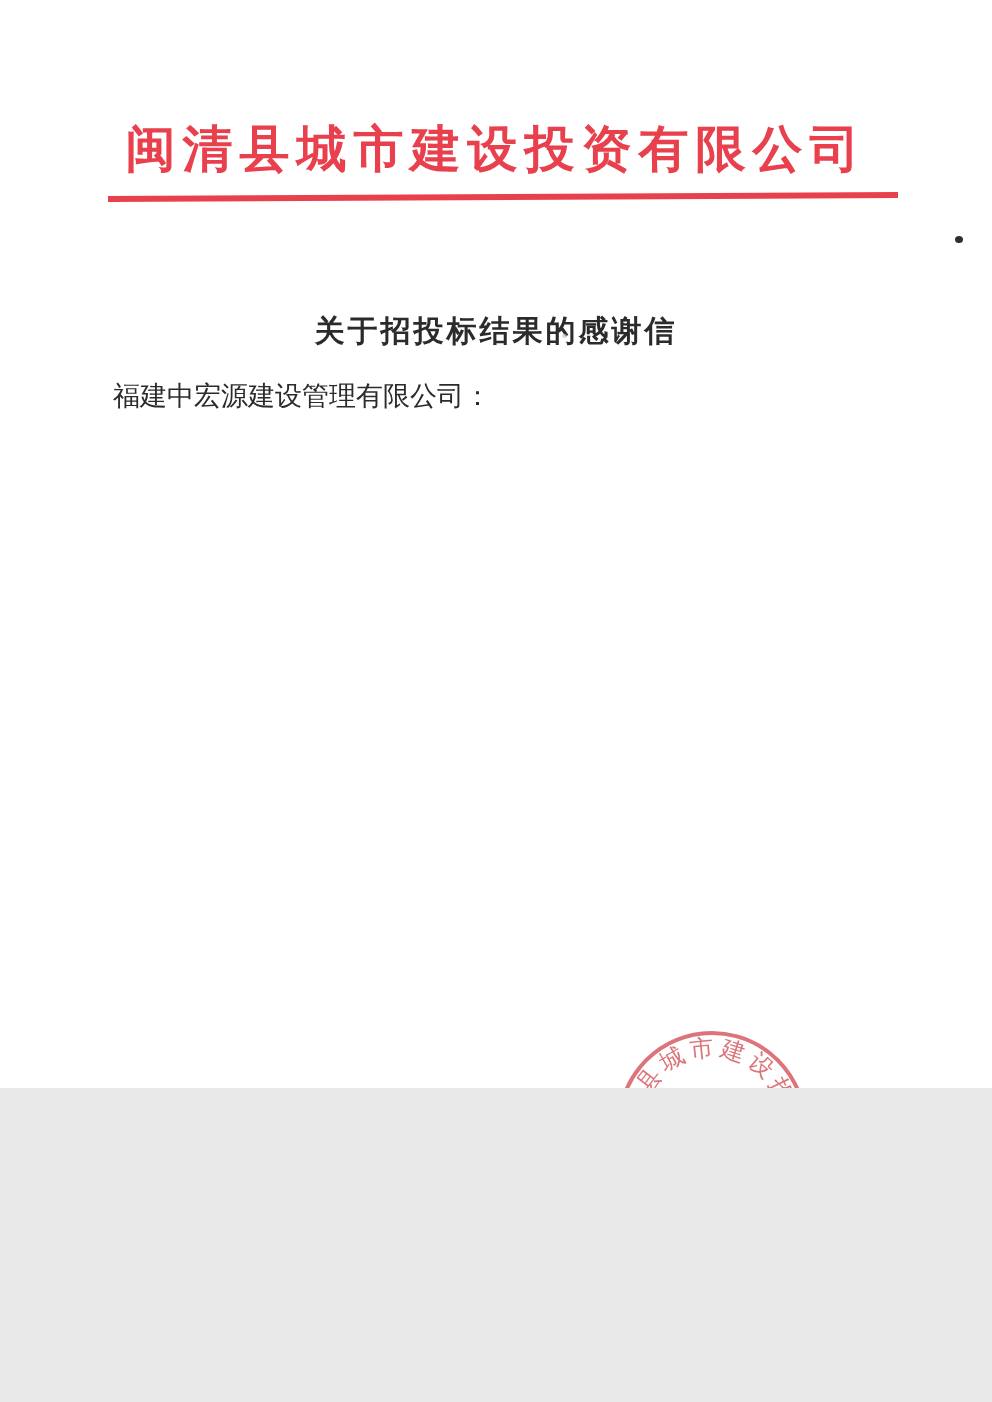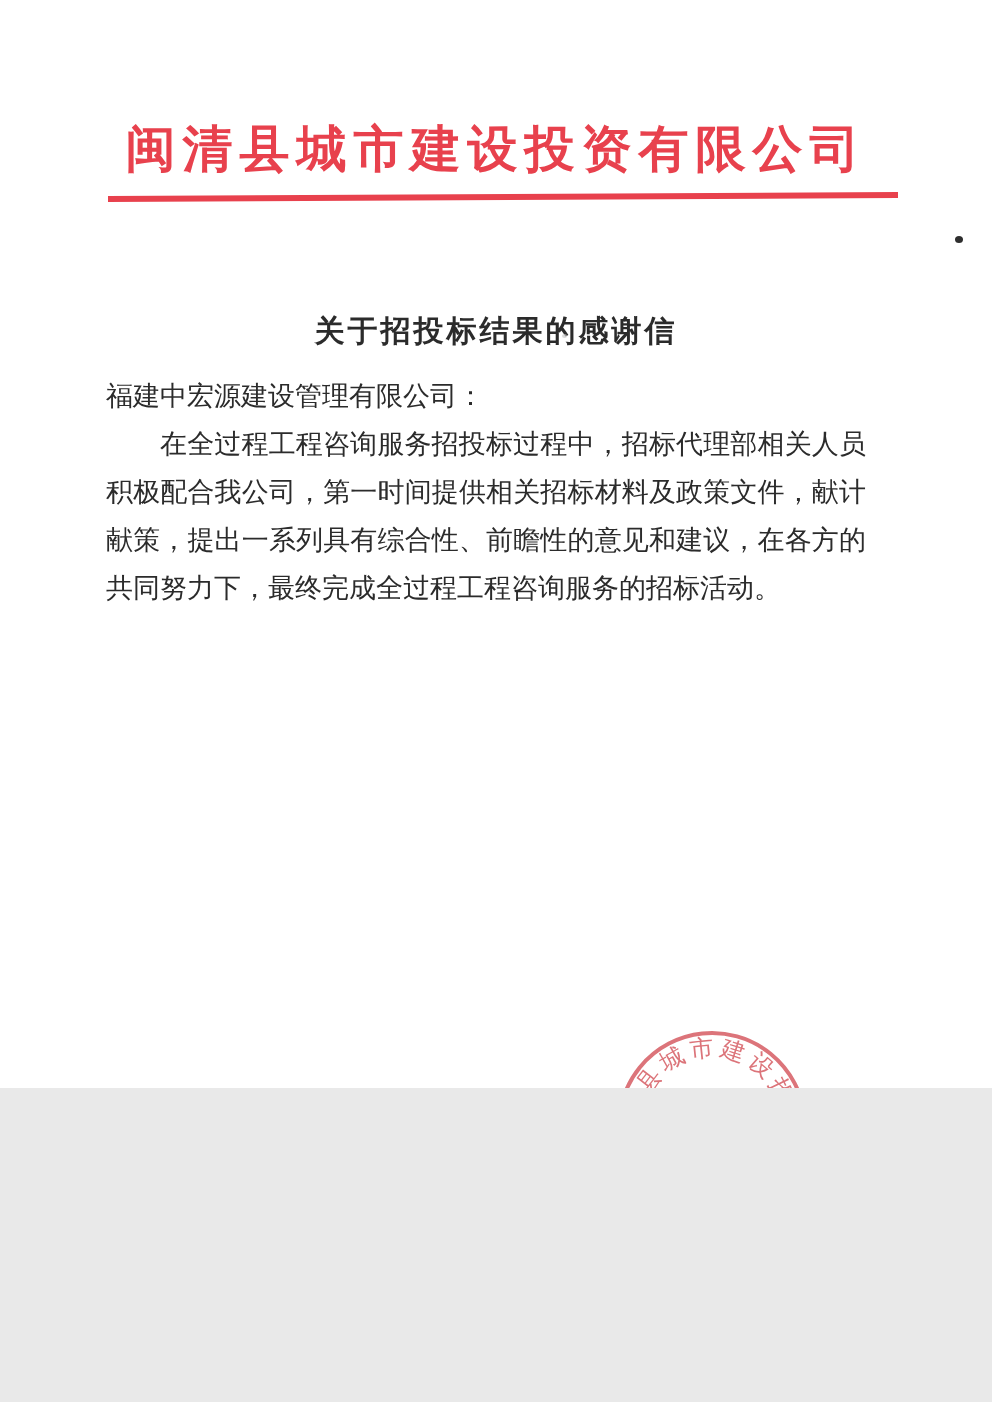--- a/index.html
+++ b/index.html
@@ -39,21 +39,21 @@
     font-weight:600;
     letter-spacing:3px;
     color:#2b2b2b;
     font-family:"Liberation Sans","DejaVu Sans",sans-serif;
     white-space:nowrap;
     margin-top:20px;
   }
   
   .letter-body{
     position:absolute;
-    left:106px;top:372px;
+    left:113px;top:372px;
     width:760px;
     font-size:27px;
     line-height:48px;
     color:#2b2b2b;
     text-align:justify;
   }
   .letter-body p{margin:0;padding:0;}
   .salutation{text-indent:0;}
   .para{text-indent:2em;}
   
@@ -96,21 +96,20 @@
 <div class="page">
 
   <div class="letterhead-name">闽清县城市建设投资有限公司</div>
 
   <div class="letterhead-divider"></div>
 
   <div class="letter-title">关于招投标结果的感谢信</div>
 
   <div class="letter-body">
     <p class="salutation">福建中宏源建设管理有限公司：</p>
-    <p class="para">在全过程工程咨询服务招投标过程中，招标代理部相关人员积极配合我公司，第一时间提供相关招标材料及政策文件，献计献策，提出一系列具有综合性、前瞻性的意见和建议，在各方的共同努力下，最终完成全过程工程咨询服务的招标活动。</p>
   </div>
 
   <div class="signature-company">闽清县城市建设投资有限公司</div>
 
   <div class="signature-date">2019 年 7 月 20 日</div>
 
   <svg class="seal" viewBox="0 0 200 200" xmlns="http://www.w3.org/2000/svg">
     <defs>
       <path id="ringPath" d="M 34.2 123.9 A 70 70 0 1 1 165.8 123.9"></path>
       <path id="codePath" d="M 59 141 A 58 58 0 0 0 141 141"></path>

